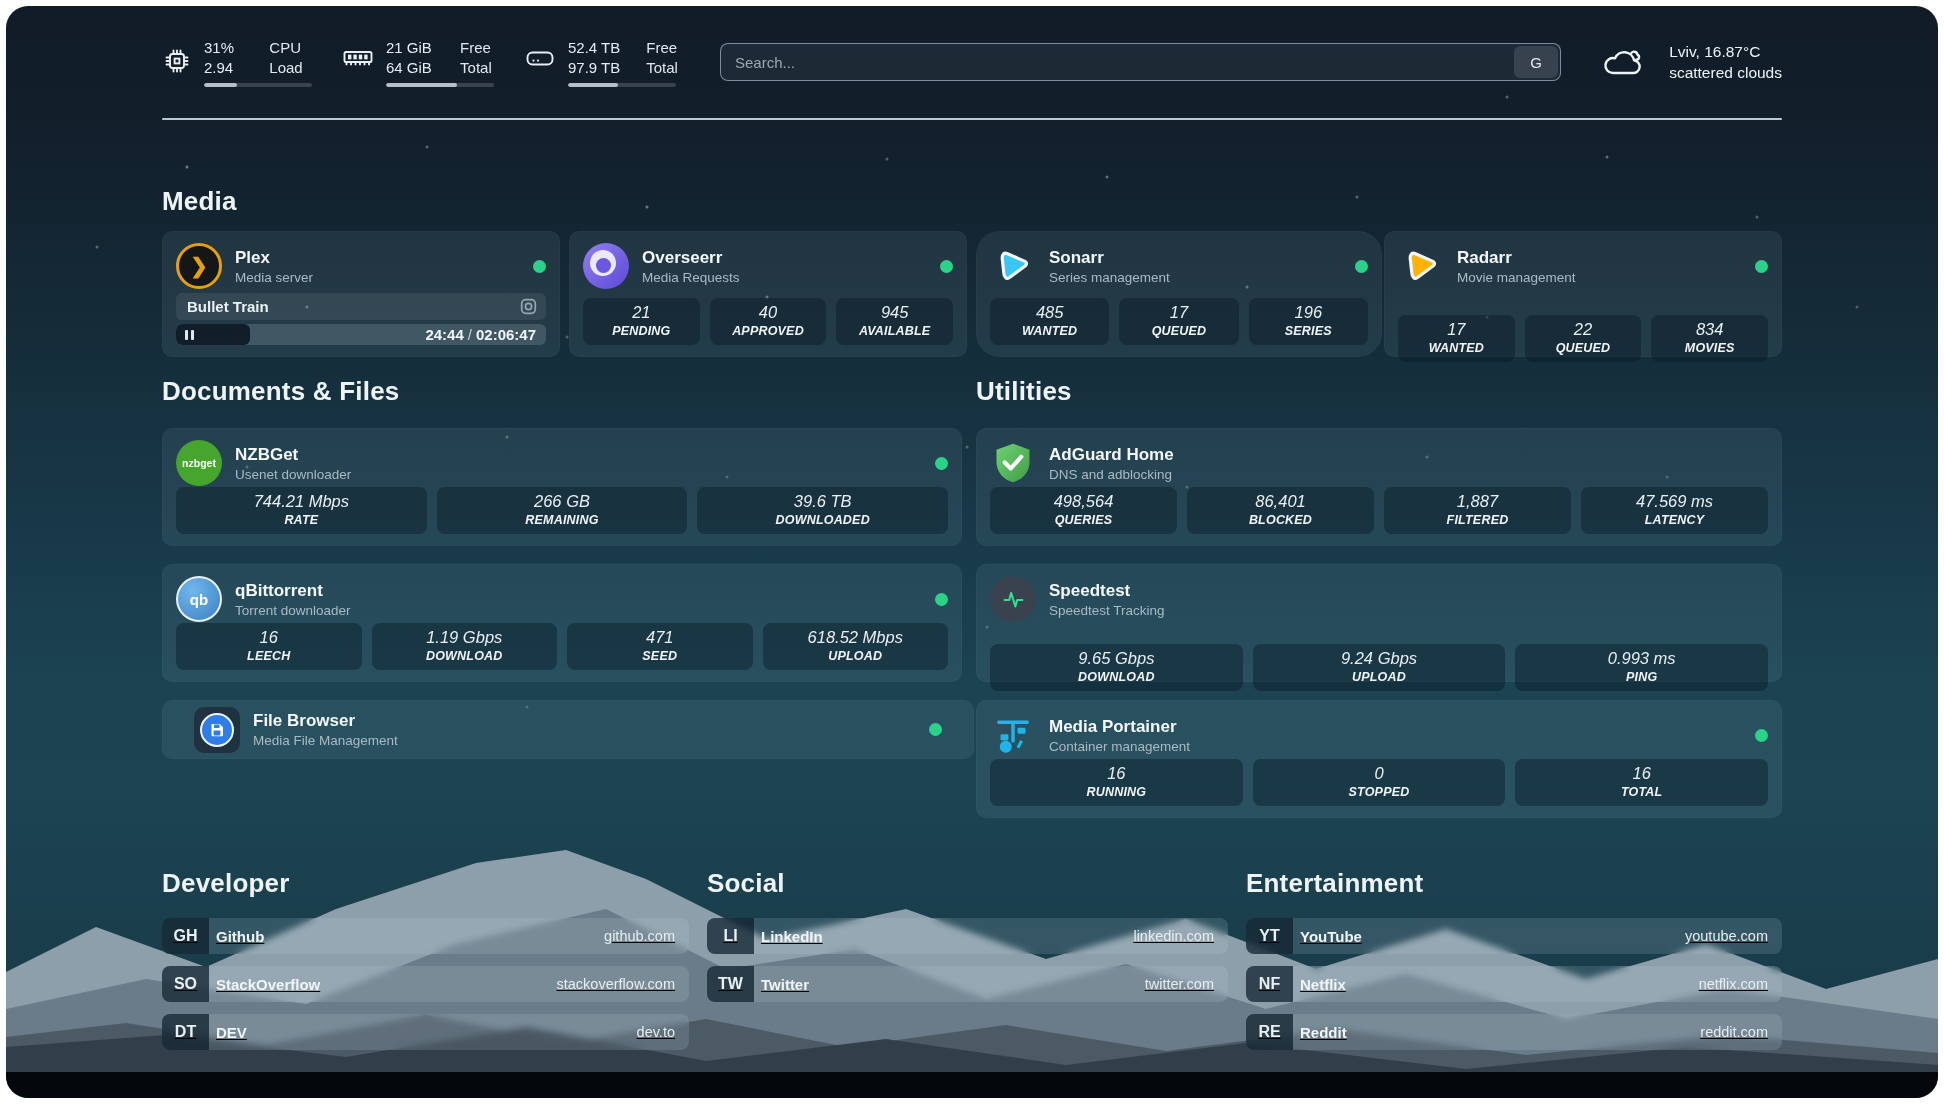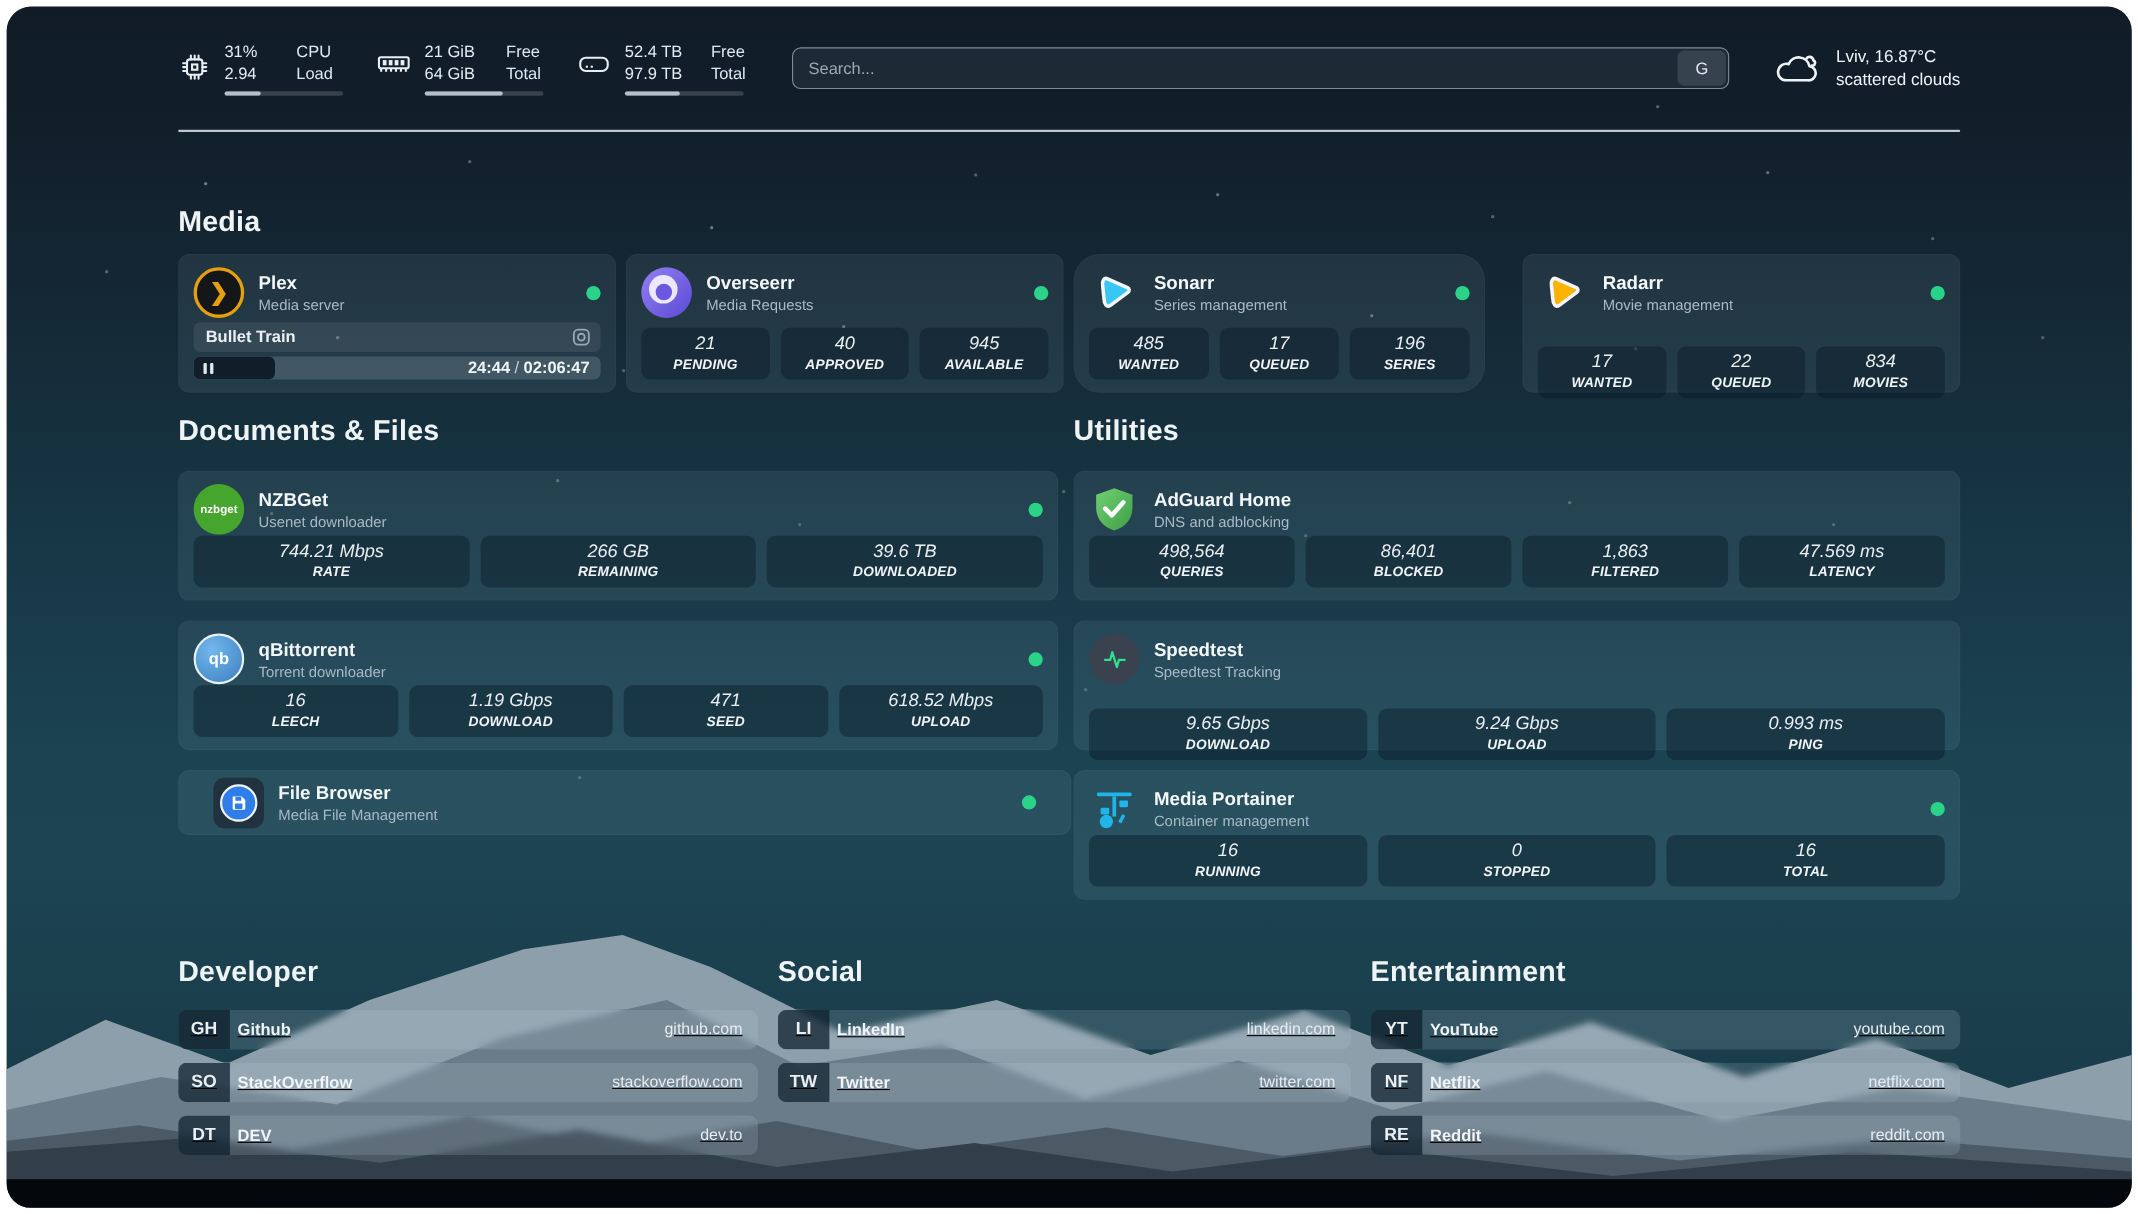--- a/index.html
+++ b/index.html
@@ -28,21 +28,21 @@
   .sys-grid { display:grid; grid-template-columns:auto auto; column-gap:26px; row-gap:1px; font-size:15px; line-height:19px; }
   .sys-lab { color:#dfe8ee; }
   .sys-bar { grid-column:1/-1; margin-top:5px; height:4px; border-radius:3px; background:rgba(255,255,255,.16); overflow:hidden; width:108px; }
   .sys-fill { height:100%; border-radius:3px; background:#b4bfc8; }
   .search-wrap { flex:1; margin:0 40px 0 42px; position:relative; height:38px; }
   .search-input { width:100%; height:100%; background:rgba(40,53,66,.55); border:1px solid rgba(158,173,186,.75); border-radius:8px;
     color:#e8eef3; font-size:15px; padding:0 58px 0 14px; outline:none; font-family:"Liberation Sans",sans-serif; }
   .search-input::placeholder { color:#9aa9b4; }
   .search-engine { position:absolute; right:3px; top:3px; bottom:3px; width:44px; border:none; border-radius:6px;
     background:rgba(222,233,240,.13); color:#e2eaf0; font-size:15px; cursor:pointer; font-family:"Liberation Sans",sans-serif; }
-  .weather { display:flex; align-items:center; gap:13px; font-size:15.5px; line-height:21px; color:#eef3f7; }
+  .weather { display:flex; align-items:center; gap:24px; font-size:15.5px; line-height:21px; color:#eef3f7; }
 
   
   .section-title { position:absolute; font-size:26px; font-weight:600; color:#eef3f6; letter-spacing:.2px; }
   .card { position:absolute; background:rgba(186,220,234,.085); border-radius:10px; padding:12px 14px;
     display:flex; flex-direction:column; justify-content:space-between; box-shadow:inset 0 0 0 1px rgba(255,255,255,.025); }
   .card-header { display:flex; align-items:center; gap:13px; }
   .app-icon { width:46px; height:46px; flex:none; display:flex; align-items:center; justify-content:center; }
   .app-meta { display:flex; flex-direction:column; gap:2px; }
   .app-name { font-size:17px; font-weight:700; color:#f3f7f9; }
   .app-desc { font-size:13.5px; color:#a9bac4; }
@@ -240,21 +240,21 @@
         <div class="stat-value">40</div>
           <div class="stat-label">APPROVED</div>
       </div>
       <div class="stat-box">
         <div class="stat-value">945</div>
           <div class="stat-label">AVAILABLE</div>
       </div>
     </div>
   </div>
 
-  <div class="card" style="left:970px; top:225px; width:374px; height:126px;border-radius:24px;">
+  <div class="card" style="left:970px; top:225px; width:406px; height:126px;border-radius:24px;">
     <div class="card-header">
       <span class="app-icon">
         <svg width="42" height="42" viewBox="0 0 34 34" style="transform:rotate(-6deg)">
           <path d="M10 7 Q11 5.3 13.2 6.4 L27 14.3 Q29.2 16 27 17.9 L13.2 26 Q11 27.2 10 25.6 Q8.7 24 9 21 L9 11.5 Q8.7 8.6 10 7 Z" fill="#38c6f4" stroke="#f4f7f9" stroke-width="2.6" stroke-linejoin="round"></path>
         </svg>
       </span>
       <div class="app-meta">
         <div class="app-name">Sonarr</div>
         <div class="app-desc">Series management</div>
       </div>
@@ -408,21 +408,21 @@
     <div class="stat-row">
       <div class="stat-box">
         <div class="stat-value">498,564</div>
           <div class="stat-label">QUERIES</div>
       </div>
       <div class="stat-box">
         <div class="stat-value">86,401</div>
           <div class="stat-label">BLOCKED</div>
       </div>
       <div class="stat-box">
-        <div class="stat-value">1,863</div>
+        <div class="stat-value">1,887</div>
           <div class="stat-label">FILTERED</div>
       </div>
       <div class="stat-box">
         <div class="stat-value">47.569 ms</div>
           <div class="stat-label">LATENCY</div>
       </div>
     </div>
   </div>
 
   <div class="card" style="left:970px; top:558px; width:806px; height:118px;gap:22px;">

